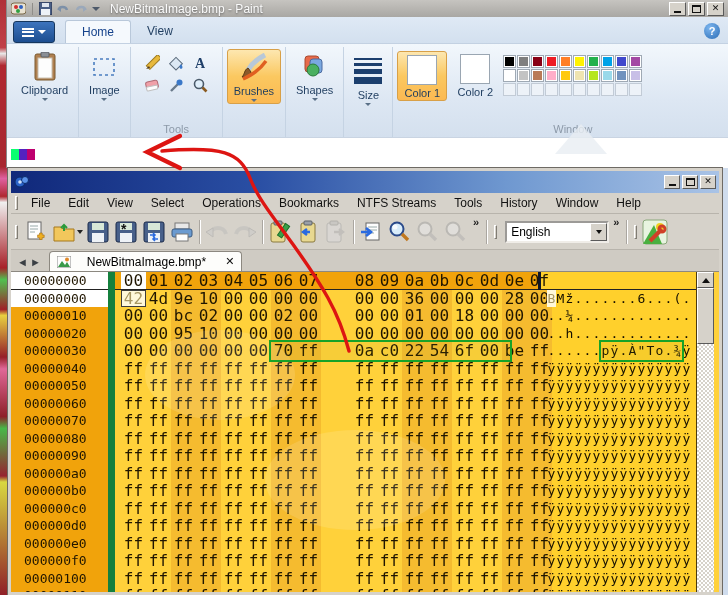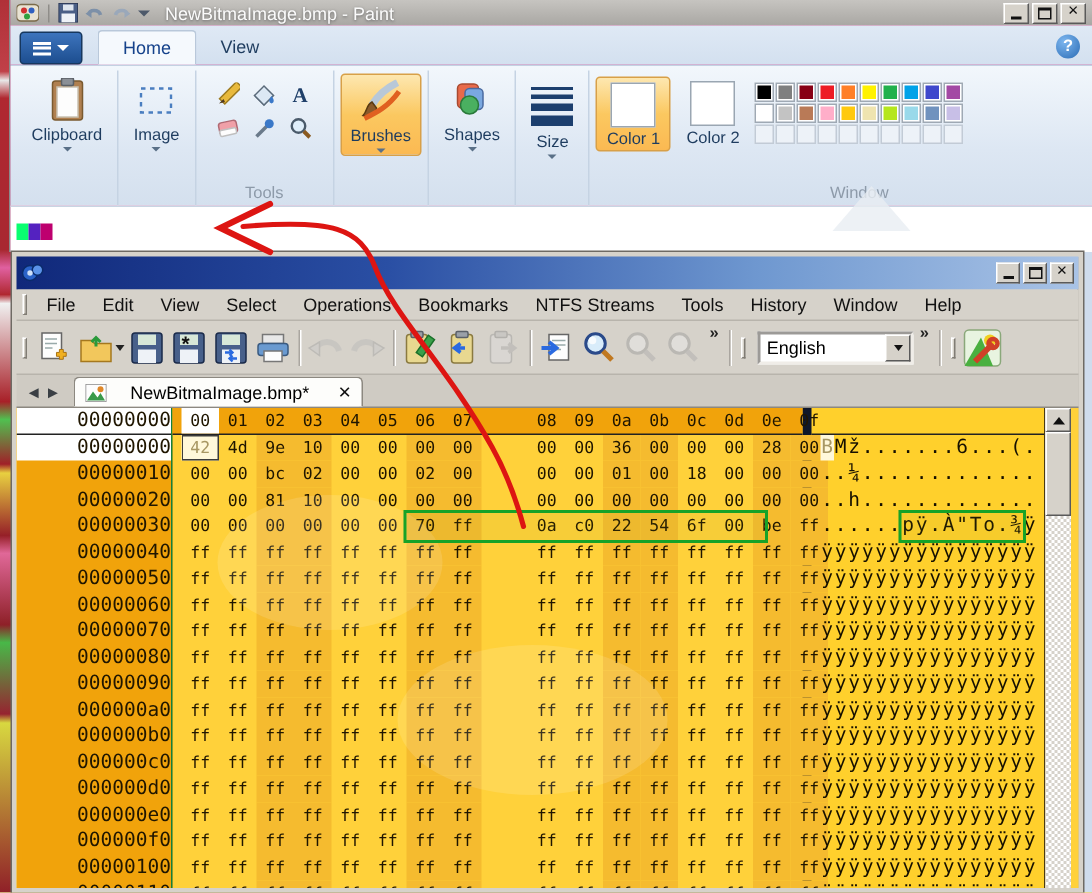--- a/index.html
+++ b/index.html
@@ -4,21 +4,21 @@
 <style>
   * { margin:0; padding:0; box-sizing:border-box; }
   html,body { width:728px; height:595px; overflow:hidden; }
   body { position:relative; font-family:"Liberation Sans","DejaVu Sans",sans-serif; background:#cfdced; }
 
   
   .sliver { position:absolute; left:0; top:0; width:8px; height:595px; z-index:0;
     background:linear-gradient(180deg,#b03038 0%,#c04048 8%,#e8e8e8 9%,#b02830 11%,#a82830 28%,#e060a0 30%,#b02830 33%,#f0f0f0 34%,#a82028 45%,#50c050 47%,#a02028 52%,#e8d040 53%,#962028 60%,#e06898 62%,#8e2028 70%,#48b848 72%,#962430 80%,#d8d840 81%,#902028 100%); }
 
   
-  .paint-window { position:absolute; left:6px; top:0; width:722px; height:168px; z-index:1; background:#ec4899; border-left:1px solid #8a8a8a; }
+  .paint-window { position:absolute; left:6px; top:0; width:722px; height:168px; z-index:1; background:#b91c1c; border-left:1px solid #8a8a8a; }
   .p-titlebar { height:17px; background:linear-gradient(180deg,#c6c4c0,#a9a7a3); display:flex; align-items:center; padding:0 4px; }
   .p-qat { display:flex; align-items:center; gap:4px; }
   .qat-sep { width:1px; height:12px; background:#8f8d89; margin:0 2px; }
   .p-title { color:#fbfbfb; font-size:12px; margin-left:10px; text-shadow:0 1px 2px #666; white-space:nowrap; }
   .win-btns { margin-left:auto; display:flex; gap:2px; }
   .wbtn { width:17px; height:14px; background:#d6d2ca; border:1px solid; border-color:#fff #5a5a5a #5a5a5a #fff; font-size:9px; line-height:11px; text-align:center; color:#111; font-weight:bold; font-family:"DejaVu Sans",sans-serif; }
   .wbtn .minbar { display:block; width:7px; height:2px; background:#111; margin:8px auto 0; }
   .wbtn .maxbox { display:block; width:9px; height:8px; border:1px solid #111; border-top:2px solid #111; margin:2px auto 0; }
 
   .p-tabrow { height:27px; background:linear-gradient(180deg,#dfe9f5,#d3e0ef); display:flex; align-items:flex-end; padding:0 0 0 6px; position:relative; border-bottom:1px solid #c3d1e2; }
@@ -74,25 +74,25 @@
   .combo .drop { width:17px; height:18px; background:#d6d2ca; border:1px solid; border-color:#fff #5a5a5a #5a5a5a #fff; display:flex; align-items:center; justify-content:center; }
   .combo .drop .caret-down { border-top-color:#111; border-left-width:3px; border-right-width:3px; }
   .h-tabbar { height:22px; background:#cfcbc3; display:flex; align-items:flex-end; padding-left:6px; border-bottom:1px solid #8c8880; }
   .navarrows { display:flex; gap:2px; align-items:center; margin:0 8px 3px 0; color:#3a3f44; font-size:11px; }
   .doc-tab { background:#fdfdfb; border:1px solid #8c8880; border-bottom:none; border-radius:4px 4px 0 0; height:20px; display:flex; align-items:center; gap:16px; padding:0 7px; }
   .doc-tab .lbl { font-size:12px; color:#000; }
   .doc-tab .x { font-size:11px; font-weight:bold; color:#111; margin-left:3px; }
 
   
   .h-content { flex:1; display:flex; background:#FFD13A; overflow:hidden; position:relative; }
-  .addr-col { width:104px; background:#F1A30B; border-right:1px solid #15803d; font-family:"DejaVu Sans Mono",monospace; font-size:13px; color:#201600; flex-shrink:0;text-align:right; }
+  .addr-col { width:104px; background:#F1A30B; border-right:7px solid #15803d; font-family:"DejaVu Sans Mono",monospace; font-size:13px; color:#201600; flex-shrink:0; }
   .addr-cell { height:17.5px; line-height:17.5px; padding-left:13px; }
   .addr-cell.hdr { background:#fff; border-bottom:1px solid #222; }
   .addr-cell.cur { background:#fff; }
-  .hex-grid { width:426px; flex-shrink:0; font-family:"DejaVu Sans Mono",monospace; font-size:11px; color:#201600; border-right:6px solid #0f172a; position:relative; }
+  .hex-grid { width:426px; flex-shrink:0; font-family:"DejaVu Sans Mono",monospace; font-size:16px; color:#201600; border-right:3px solid #0f172a; position:relative; }
   .grid-hdr { height:17.5px; line-height:17.5px; background:#F1A30B; border-bottom:1px solid #222; display:flex; padding-left:6px; }
   .bcell { width:25px; text-align:center; flex-shrink:0; }
   .bcell.gap { margin-left:31px; }
   .grid-hdr .bcell.curcol { background:#fff; }
   .grid-rows { position:relative; }
   .brow { display:flex; height:17.5px; line-height:17.5px; padding-left:6px; }
   .bcell.s1 { background:#F5BB2F; }
   .bcell.cursor { background:#FFF8DA; box-shadow:0 0 0 1px #3c3c3c inset; color:#A89763; }
   .ascii-col { width:156px; flex-shrink:0; font-family:"DejaVu Sans Mono",monospace; font-size:13px; color:#161000; background:#FFD02C; border-right:1px solid #4a3a10; }
   .ascii-hdr { height:17.5px; border-bottom:1px solid #222; }
@@ -632,21 +632,21 @@
             <span class="bcell s1">01</span>
             <span class="bcell s1">00</span>
             <span class="bcell">18</span>
             <span class="bcell">00</span>
             <span class="bcell s1">00</span>
             <span class="bcell s1">00</span>
           </div>
           <div class="brow">
             <span class="bcell">00</span>
             <span class="bcell">00</span>
-            <span class="bcell s1">81</span>
+            <span class="bcell s1">95</span>
             <span class="bcell s1">10</span>
             <span class="bcell">00</span>
             <span class="bcell">00</span>
             <span class="bcell s1">00</span>
             <span class="bcell s1">00</span>
             <span class="bcell gap">00</span>
             <span class="bcell">00</span>
             <span class="bcell s1">00</span>
             <span class="bcell s1">00</span>
             <span class="bcell">00</span>

